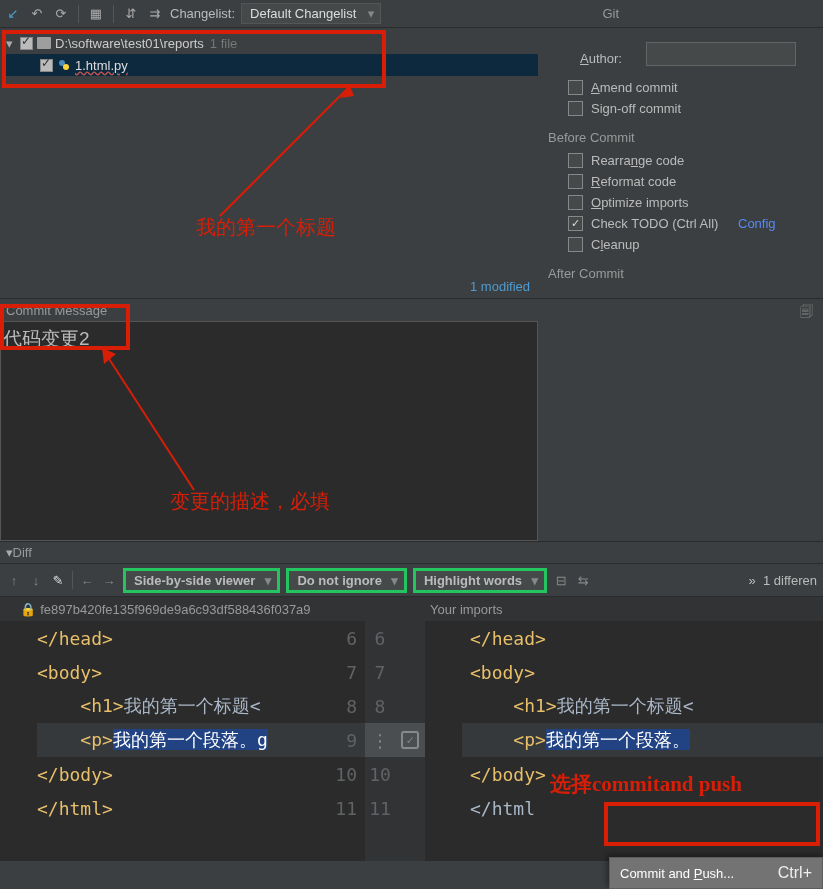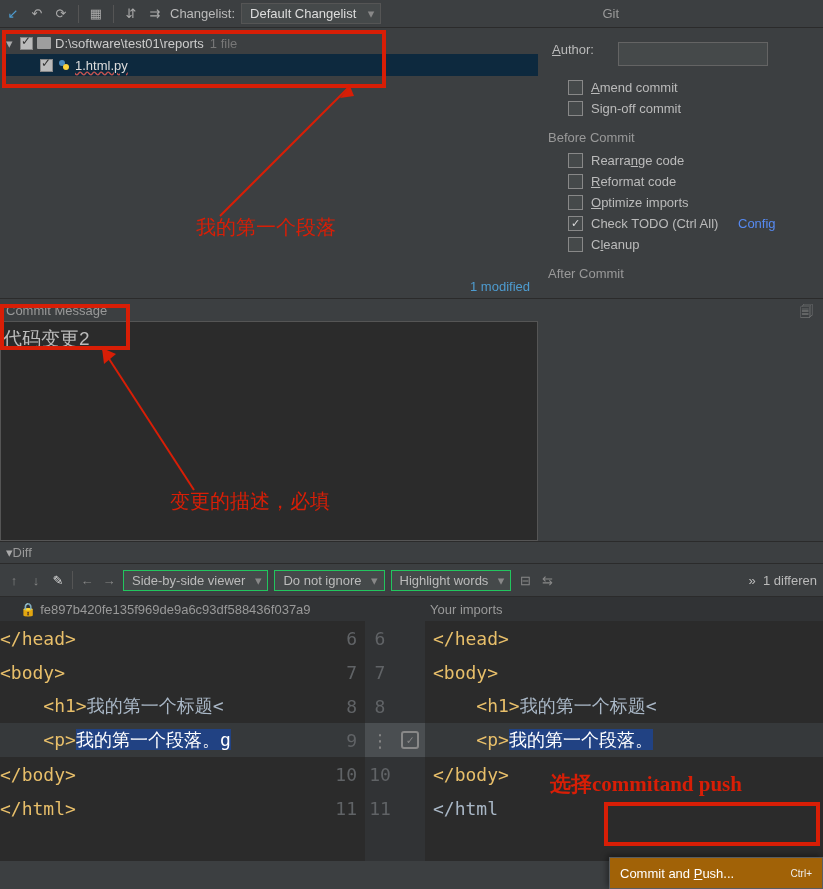--- a/index.html
+++ b/index.html
@@ -47,69 +47,69 @@
 .commit-msg-section { border-top: 1px solid #2b2b2b; }
 .commit-msg-header { height: 22px; display: flex; align-items: center; padding: 0 6px; color: #999; position: relative;}
 .commit-msg-header .hist-icon { position:absolute; right:10px; top:3px; color:#888; }
 .commit-msg-area {
   width: 538px; height: 220px; background: #2b2b2b;
   border: 1px solid #555; color: #bbb; padding: 4px 6px 4px 2px;
   font-size: 19px;
 }
 
 
-.git-field { display: flex; align-items: flex-start; margin: 6px 0 14px 4px; gap: 6px; }
+.git-field { display: flex; align-items: flex-end; margin: 6px 0 14px 32px; gap: 6px; }
 .git-field label { width: 60px; color: #bbb; }
 .git-field label u { text-decoration: underline; }
 .git-input { background: #45494a; border: 1px solid #646464; height: 24px; width: 150px; color: #ccc; padding: 0 4px; }
 .checkbox-row { display: flex; align-items: center; gap: 8px; margin: 6px 0 6px 20px; color: #bbb; }
 .checkbox-row .check { width: 15px; height: 15px; border: 1px solid #888; background: #45494a; display:flex; align-items:center; justify-content:center; font-size:11px; color:#ddd;}
 .checkbox-row .check.on::after { content: "✓"; }
 .section-label { color: #999; margin: 14px 0 8px 0; }
 .link { color: #568af2; }
 
 
 .diff-header { height: 22px; display: flex; align-items: center; padding: 0 6px; background: #3c3f41; color: #999; border-top:1px solid #2b2b2b;}
 .diff-toolbar { height: 34px; display: flex; align-items: center; gap: 6px; padding: 0 6px; border-bottom: 1px solid #2b2b2b; border-top:1px solid #2b2b2b;}
 .diff-toolbar .ticon { color: #888; width: 16px; text-align: center; }
-.diff-dd { background: #45494a; border: 1px solid #22c55e; padding: 2px 22px 2px 8px; color: #bbb; position: relative; }
+.diff-dd { background: #45494a; border: 3px solid #22c55e; padding: 2px 22px 2px 8px; color: #bbb; position: relative; font-weight: bold; }
 .diff-dd::after { content: "▾"; position: absolute; right: 6px; color: #888; }
 .diff-count { margin-left: auto; color: #bbb; }
 
 .diff-revs { height: 24px; display: flex; background: #313335; align-items:center;}
 .diff-revs .hash { padding-left: 20px; color: #999; width: 430px; }
 .diff-revs .lock { color:#888; margin-right:4px;}
 .diff-revs .yourver { color: #999; }
 
 .diff-body { display: flex; height: 240px; font-family: Consolas, monospace; font-size: 18px; }
 .diff-left { width: 365px; background: #2b2b2b; }
 .diff-center { width: 60px; background: #313335; display:flex;}
 .diff-center .col { width: 30px; text-align: center; }
 .diff-right { flex: 1; background: #2b2b2b; }
 .gutter { width: 40px; text-align: right; padding-right: 8px; color: #606366; }
-.code-row { height: 34px; display: flex; align-items: center; }
+.code-row { height: 34px; display: flex; align-items: center; margin-left: 37px; }
 .code-row.ch { background: #36393b; }
 .code { flex: 1; white-space: pre; color: #a9b7c6; }
 .tag { color: #e8bf6a; }
 .txt { color: #a9b7c6; }
 .txt.hl { background: #214283; color: #fff; }
 .center-row { height: 34px; display: flex; align-items: center; justify-content: center; color: #606366; }
 .center-row.ch { background: #4a4e51; }
 .check-ico { width:18px; height:18px; border:2px solid #888; border-radius:3px; display:flex; align-items:center; justify-content:center; color:#888; font-size:12px;}
 .check-ico::after { content:"✓"; }
 
 
 .popup {
   position: absolute; right: 0; bottom: 0; width: 214px;
   background: #46494b; border: 1px solid #5a5d5f;
   box-shadow: -2px -2px 6px rgba(0,0,0,0.4);
 }
 .popup .item { height: 30px; display: flex; align-items: center; padding: 0 10px; color: #ccc; justify-content: space-between; }
-.popup .item.sel { background: #a16207; color: #fff; }
-.popup .item .sc { color: #ccc; font-size: 10px; }
+.popup .item.sel { background: #737373; color: #fff; }
+.popup .item .sc { color: #ccc; font-size: 16px; }
 .popup .item.sel .sc { color: #eee; }
 
 
 .anno-box { position: absolute; border: 4px solid #d81e06; pointer-events: none; }
 .anno-text { position: absolute; color: #d81e06; font-family: SimSun, serif; font-size: 20px; pointer-events: none; font-weight: 500;}
 svg.anno-arrow { position: absolute; pointer-events: none; }
 
 u { text-decoration: underline; }
 </style>
 </head>
@@ -303,21 +303,21 @@
 </div>
 
 <div class="anno-box" style="left:2px; top:30px; width:384px; height:58px;"></div>
 <div class="anno-box" style="left:0px; top:304px; width:130px; height:46px;"></div>
 <div class="anno-box" style="left:604px; top:802px; width:216px; height:44px;"></div>
 
 <svg class="anno-arrow" style="left:200px; top:76px;" width="160" height="150">
   <line x1="150" y1="10" x2="20" y2="140" stroke="#d81e06" stroke-width="2"></line>
   <polygon points="150,10 140,22 154,20" fill="#d81e06"></polygon>
 </svg>
-<div class="anno-text" style="left:196px; top:214px;">我的第一个段落</div>
+<div class="anno-text" style="left:196px; top:214px;">我的第一个标题</div>
 
 <svg class="anno-arrow" style="left:94px; top:340px;" width="120" height="160">
   <line x1="8" y1="8" x2="100" y2="150" stroke="#d81e06" stroke-width="2"></line>
   <polygon points="8,8 10,24 22,14" fill="#d81e06"></polygon>
 </svg>
 <div class="anno-text" style="left:170px; top:488px;">变更的描述，必填</div>
 
 <div class="anno-text" style="left:550px; top:770px; font-size:21px; font-weight:bold;">选择commitand push</div>
 
 </body></html>

